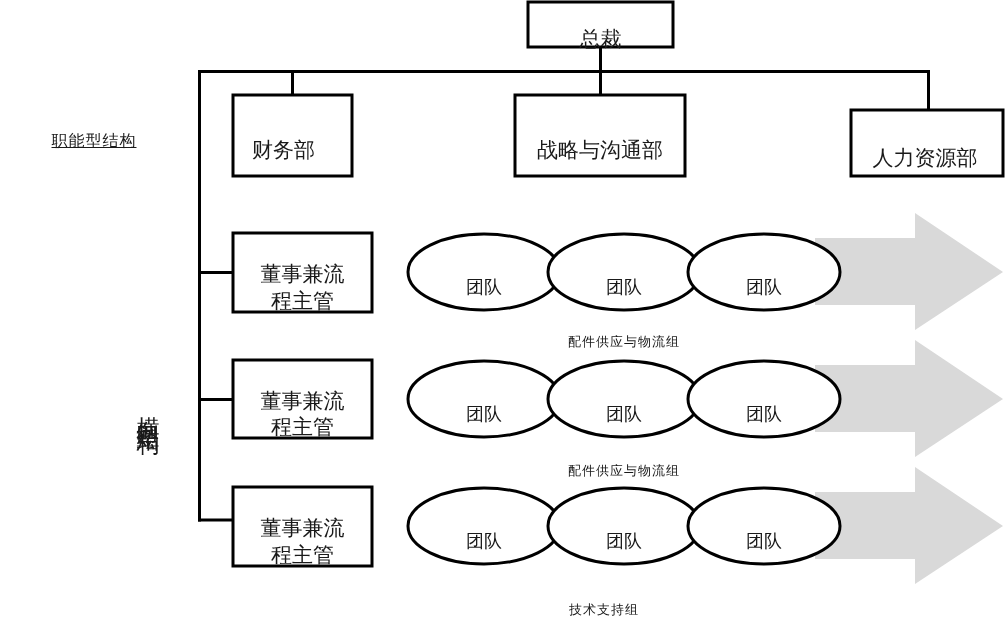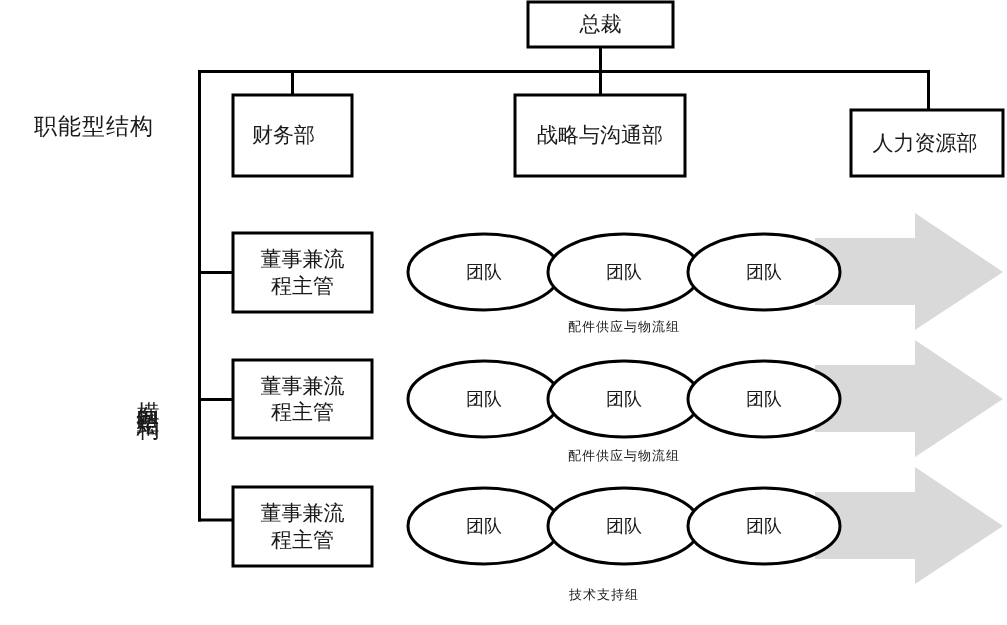--- a/index.html
+++ b/index.html
@@ -26,30 +26,32 @@
   .node-text {
     position: absolute;
     display: flex;
     align-items: center;
     justify-content: center;
     text-align: center;
     color: #1a1a1a;
     font-family: "Liberation Serif", "DejaVu Serif", serif;
     pointer-events: none;
     white-space: pre-line;
+    margin-top: 15px;
   }
   .box-label { font-size: 21px; line-height: 1.25; }
   .team-label { font-size: 18px; }
   .group-caption {
     font-size: 13px;
     letter-spacing: 1px;
   }
   .side-label-h {
-    font-size: 23px;
+    font-size: 16px;
     letter-spacing: 1px;
+    text-decoration: underline;
   }
   .side-label-v {
     font-size: 23px;
     writing-mode: vertical-rl;
     text-orientation: upright;
     letter-spacing: 4px;
     line-height: 1;
   }
 </style>
 </head>

